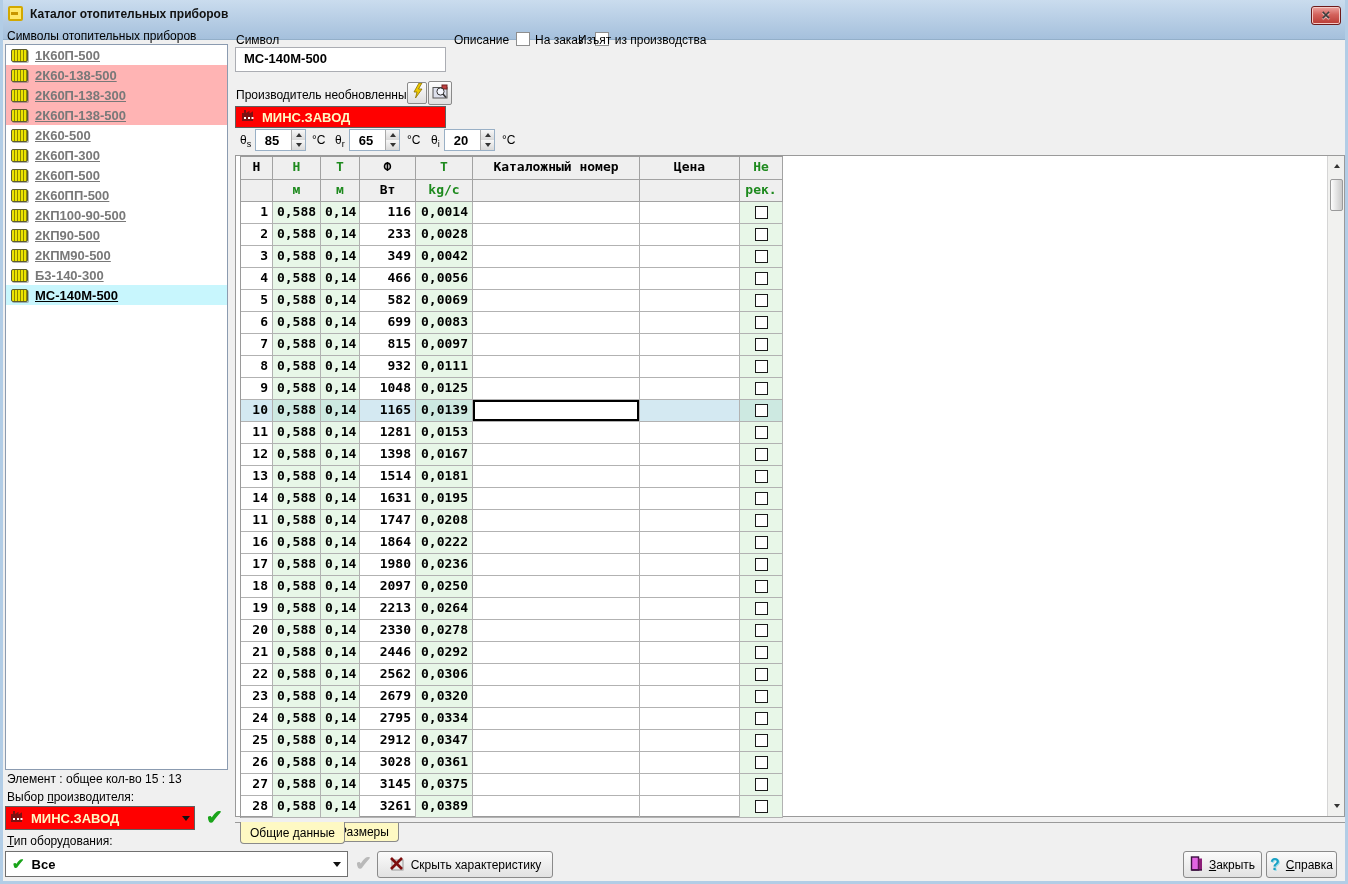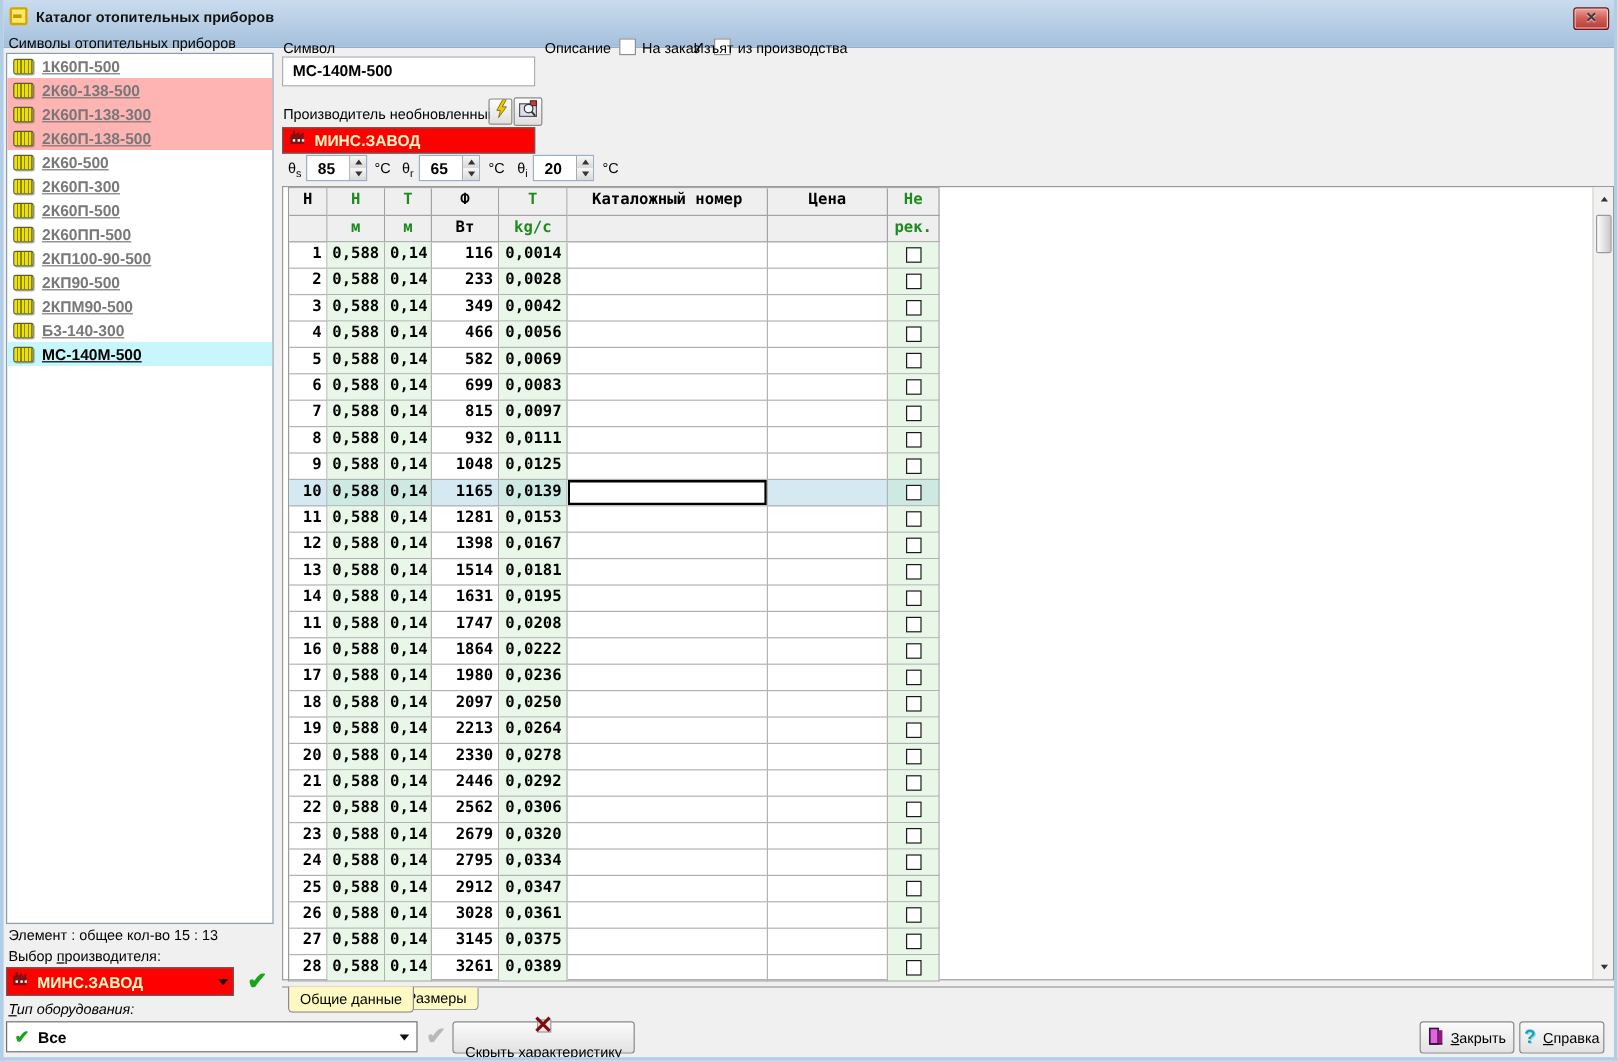--- a/index.html
+++ b/index.html
@@ -164,21 +164,21 @@
           <rect x="3" y="8" width="2" height="2" fill="#fff"></rect>
           <rect x="7" y="8" width="2" height="2" fill="#fff"></rect>
           <rect x="10.5" y="8" width="2" height="2" fill="#fff"></rect>
         </svg>
     </span>
     <span class="txt">МИНС.ЗАВОД</span>
     <span class="combo-arrow"></span>
   </div>
   <div class="bigcheck" style="left:203px; top:805px;">✔</div>
 
-  <div class="lbl" style="left:4px; top:834px;font-style:italic;"><u>Т</u>ип оборудования:</div>
+  <div class="lbl" style="left:4px; top:834px;"><u>Т</u>ип оборудования:</div>
   <div class="combo-all">
     <span class="chk">✔</span>
     <span>Все</span>
     <span class="combo-arrow"></span>
   </div>
   <div class="bigcheck disabled" style="left:352px; top:851px;">✔</div>
 
   <div class="lbl" style="left:233px; top:33px;text-align:center;">Символ</div>
   <div class="field" style="left:232px; top:47px; width:211px; height:25px;">МС-140М-500</div>
 
@@ -575,21 +575,21 @@
       <div class="sbtn" style="bottom:0;">
           <span class="tri-dn"></span>
         </div>
     </div>
   </div>
 
   <div class="tabline"></div>
   <div class="tab active">Общие данные</div>
   <div class="tab inactive">Размеры</div>
 
-  <div class="btn" style="left:374px; width:152px;flex-direction:column;">
+  <div class="btn" style="left:374px; width:176px;">
     <span>
       <svg width="16" height="15" viewBox="0 0 16 15">
           <rect x="3" y="4" width="11" height="10" fill="#e9e9e9" stroke="#999"></rect>
           <line x1="2" y1="2" x2="13" y2="13" stroke="#7d0d0d" stroke-width="2.6"></line>
           <line x1="13" y1="2" x2="2" y2="13" stroke="#7d0d0d" stroke-width="2.6"></line>
         </svg>
     </span>
     <span>Скрыть характеристику</span>
   </div>
   <div class="btn" style="left:1180px; width:79px;">

